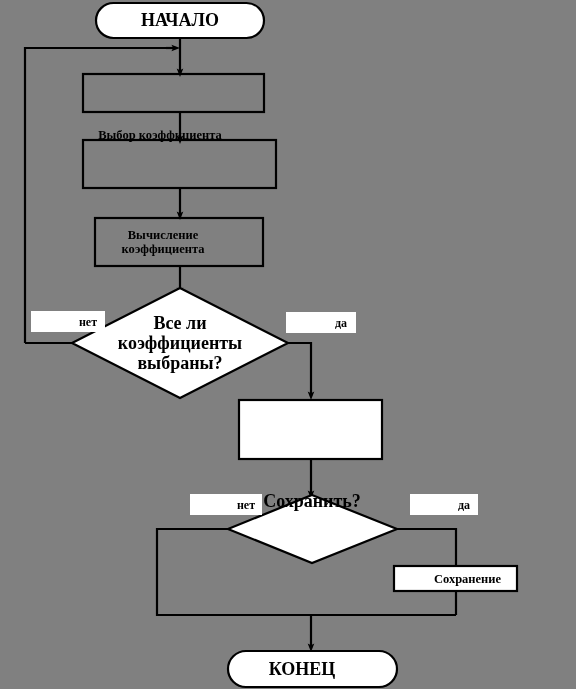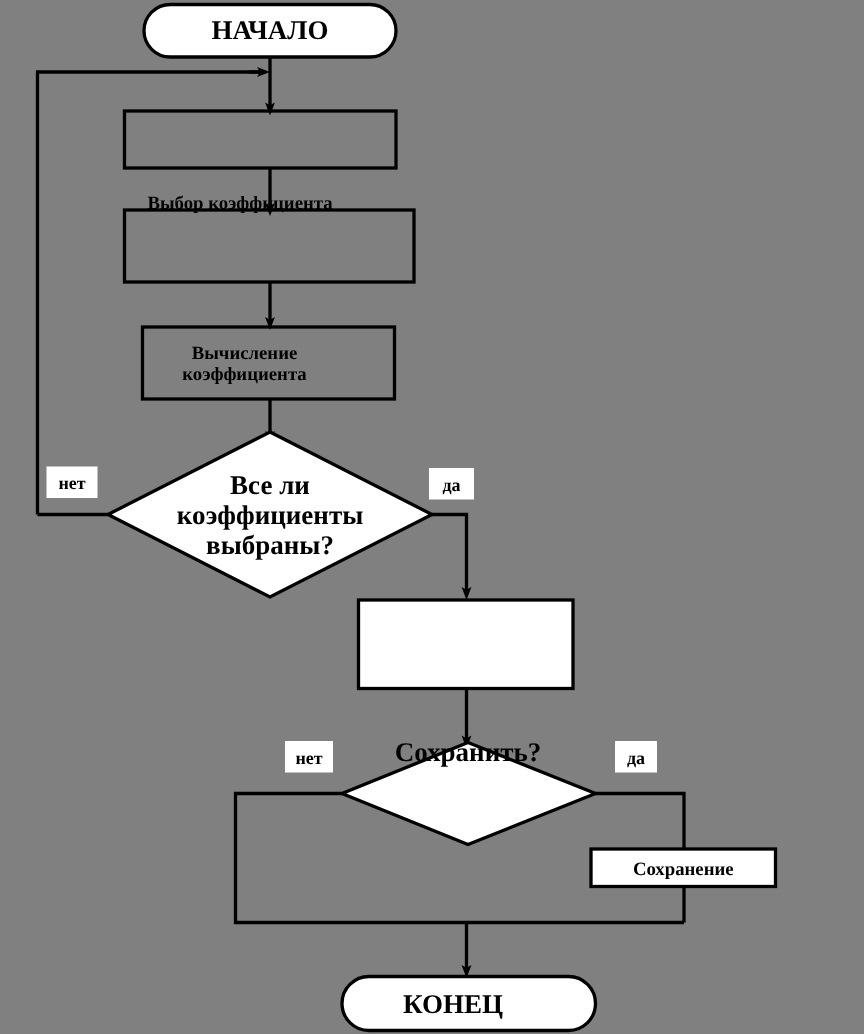--- a/index.html
+++ b/index.html
@@ -44,25 +44,26 @@
     position: absolute;
     background: #ffffff;
     color: #000000;
     font-weight: bold;
     font-size: 12px;
     line-height: 1;
     display: flex;
     align-items: center;
     justify-content: center;
     border: 0;
+    padding-left: 40px;
   }
   .terminal-text { font-size: 18px; }
   .process-text  { font-size: 12.5px; }
   .decision-text { font-size: 18px; }
-  .save-text     { font-size: 12.5px; }
+  .save-text     { font-size: 12.5px; padding-left: 12px; }
 </style>
 </head>
 <body>
 
 <div id="flow-root">
 
   <svg id="flow-svg" viewBox="0 0 576 689">
     <defs>
       <marker id="arrow" markerWidth="10" markerHeight="10" refX="5.2" refY="3.6" orient="auto" markerUnits="userSpaceOnUse">
         <path d="M0.6,0.3 L9.2,3.6 L0.6,6.9 L2.4,3.6 Z" fill="#000000"></path>

